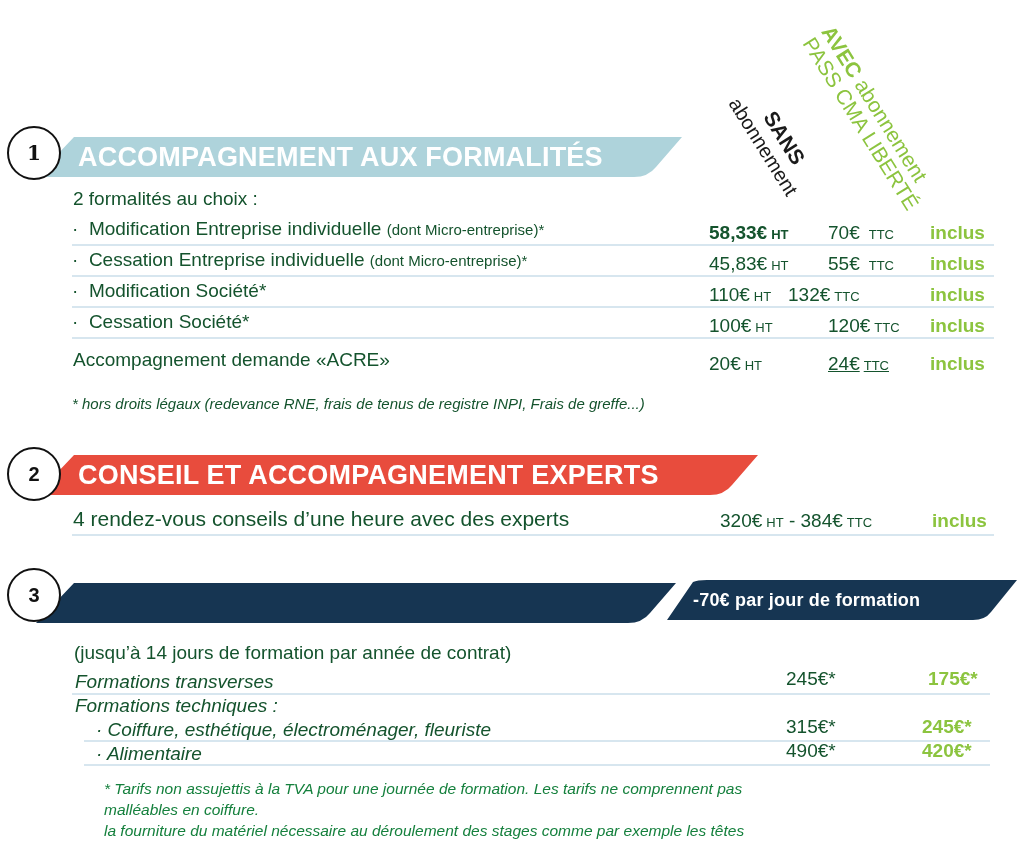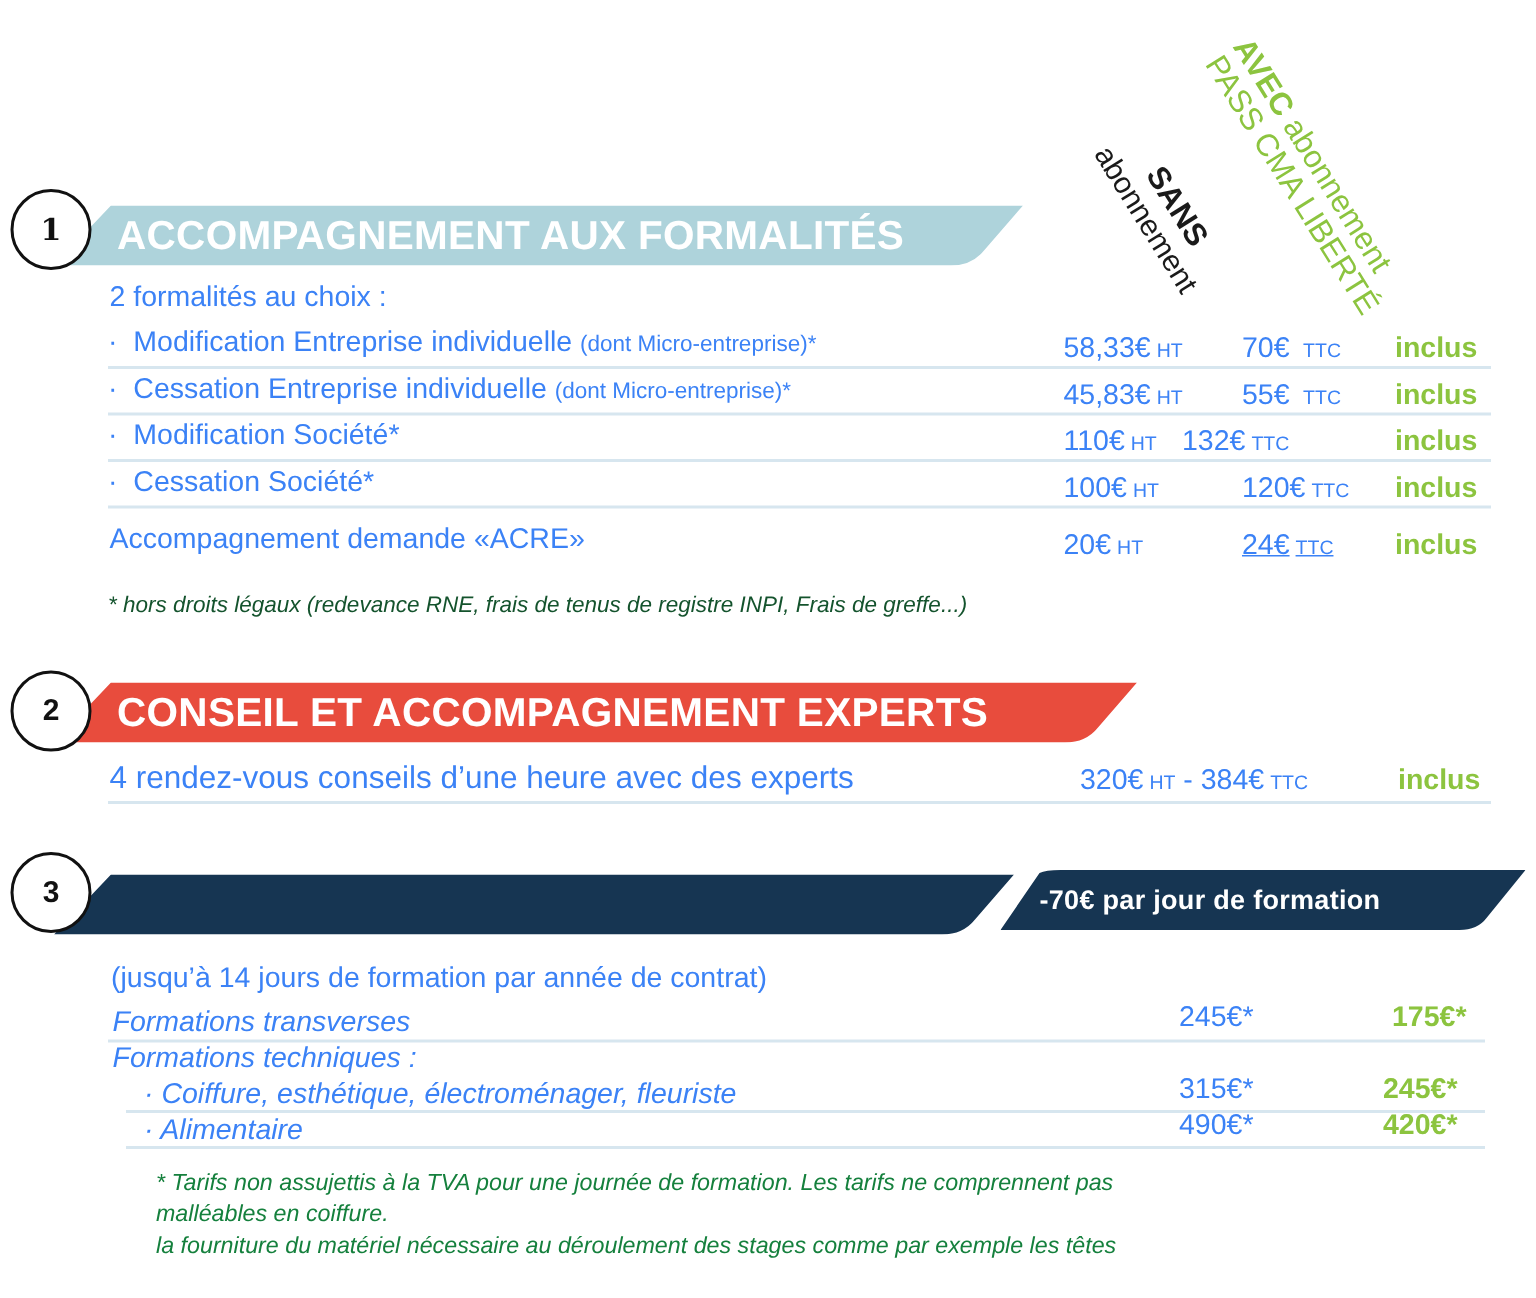--- a/index.html
+++ b/index.html
@@ -20,21 +20,21 @@
     .num-circle.serif { font-family: "DejaVu Serif", serif; }
 
     
     .banner { position: absolute; height: 40px; color: #fff; font-weight: 700; font-size: 27px; letter-spacing: 0.2px;
       display: flex; align-items: center; padding-left: 42px; white-space: nowrap; }
     .banner svg { position: absolute; left: 0; top: 0; width: 100%; height: 100%; z-index: -0; }
     .banner span { position: relative; z-index: 1; }
 
     .row-line { position: absolute; height: 2px; background: #d7e6ef; }
 
-    .txt { position: absolute; white-space: nowrap; font-size: 19px; color: #3b82f6; }
+    .txt { position: absolute; white-space: nowrap; font-size: 19px; color: #14532d; }
     .txt .small { font-size: 15px; }
     .ht { font-size: 13px; margin-left: 4px; }
     .green { color: #8cc43f; font-weight: 700; }
     .ital { font-style: italic; }
   </style>
 </head>
 <body>
 
 <div class="col-head col-sans">
   <span class="bold" style="padding-left:30px;">SANS</span>
@@ -53,21 +53,21 @@
   <svg viewBox="0 0 646 40" preserveAspectRatio="none">
     <path d="M38 0 H646 L620 30 Q612 40 598 40 H0 Z" fill="#aed3db"></path>
   </svg>
   <span>ACCOMPAGNEMENT AUX FORMALITÉS</span>
 </div>
 
 <div class="txt" style="left:73px; top:188px;">2 formalités au choix :</div>
 
 <div>
   <div class="txt" style="left:72px; top:218px;"><span>·</span>&nbsp; <span>Modification Entreprise individuelle</span> <span class="small">(dont Micro-entreprise)*</span></div>
-  <div class="txt" style="left:709px; top:222px;"><span>58,33€</span><span class="ht">HT</span></div>
+  <div class="txt" style="left:709px; top:222px;font-weight:bold;"><span>58,33€</span><span class="ht">HT</span></div>
   <div class="txt" style="left:828px; top:222px;"><span>70€</span><span class="ht" style="margin-left:9px;">TTC</span></div>
   <div class="txt green" style="left:930px; top:222px;">inclus</div>
   <div class="row-line" style="left:72px; top:244px; width:922px;"></div>
 </div>
 
 <div>
   <div class="txt" style="left:72px; top:249px;"><span>·</span>&nbsp; <span>Cessation Entreprise individuelle</span> <span class="small">(dont Micro-entreprise)*</span></div>
   <div class="txt" style="left:709px; top:253px;"><span>45,83€</span><span class="ht">HT</span></div>
   <div class="txt" style="left:828px; top:253px;"><span>55€</span><span class="ht" style="margin-left:9px;">TTC</span></div>
   <div class="txt green" style="left:930px; top:253px;">inclus</div>

